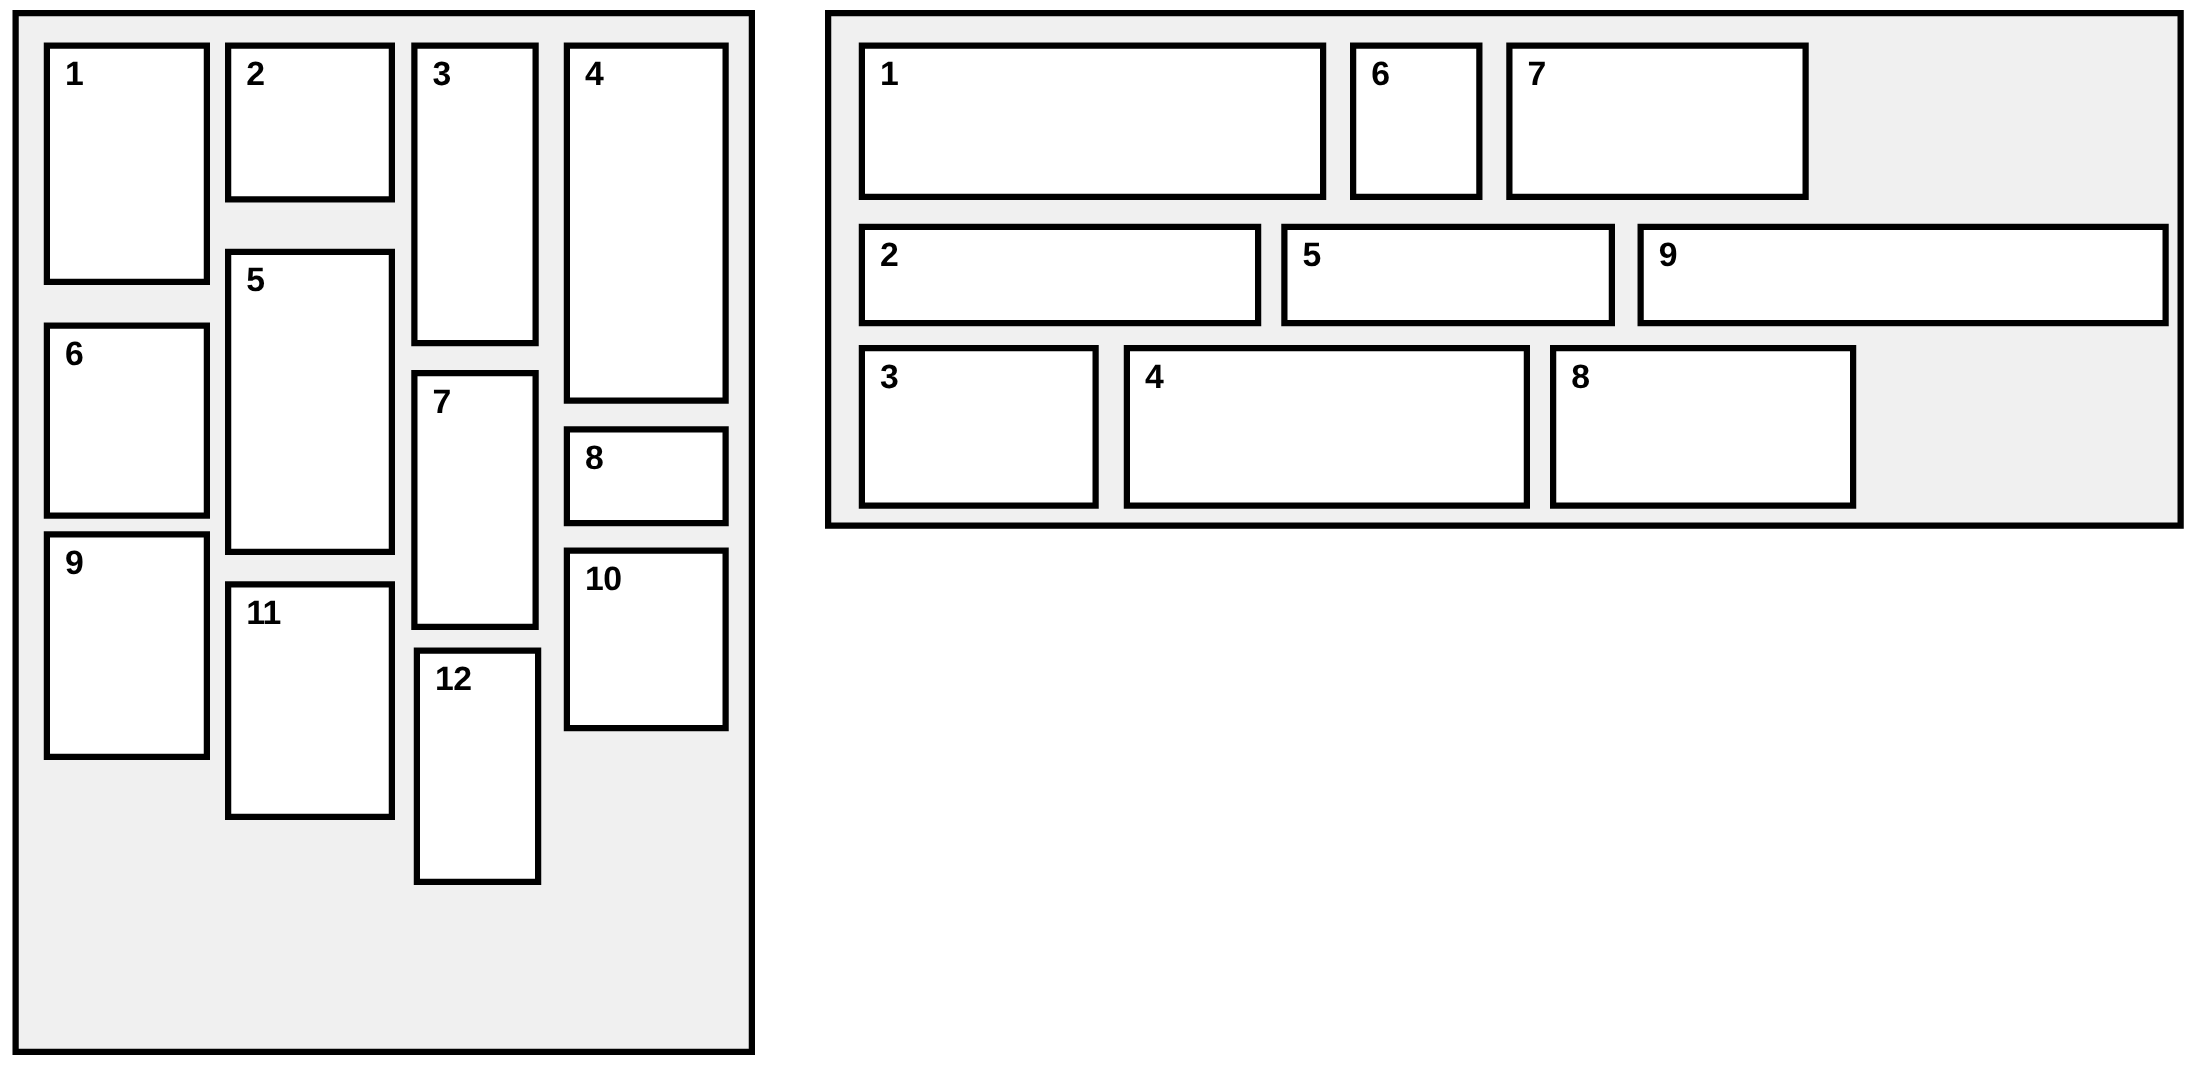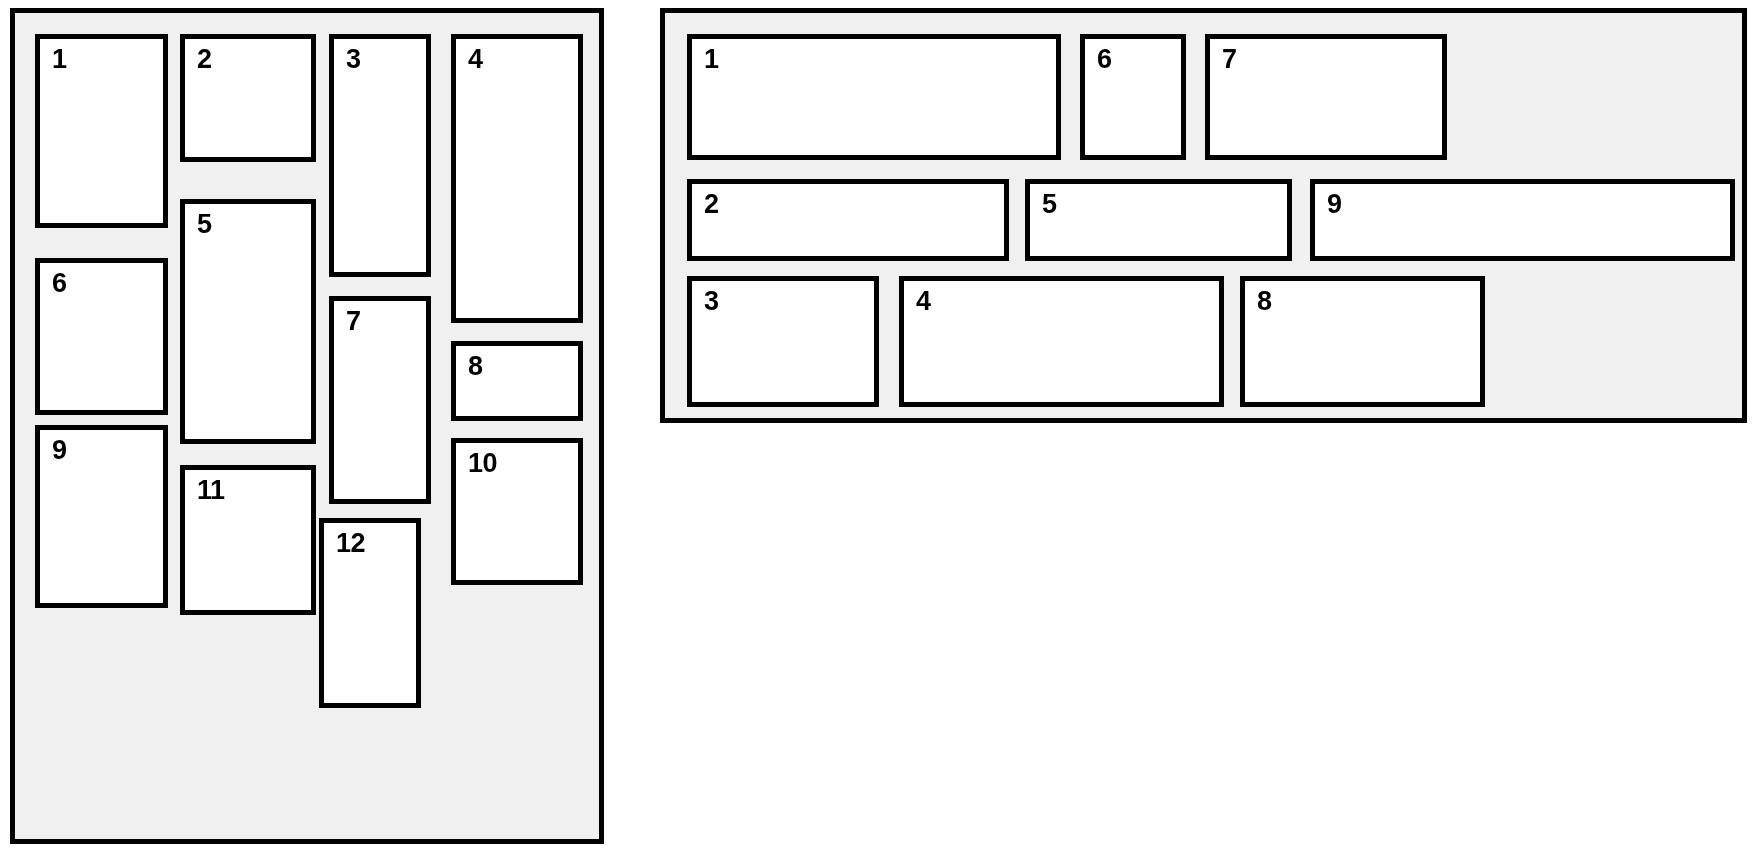--- a/index.html
+++ b/index.html
@@ -61,25 +61,25 @@
     height: 836px;
   }
 
   
   #lbox-1  { left: 20px;  top: 21px;  width: 133px; height: 194px; }
   #lbox-6  { left: 20px;  top: 245px; width: 133px; height: 157px; }
   #lbox-9  { left: 20px;  top: 412px; width: 133px; height: 183px; }
   
   #lbox-2  { left: 165px; top: 21px;  width: 136px; height: 128px; }
   #lbox-5  { left: 165px; top: 186px; width: 136px; height: 245px; }
-  #lbox-11 { left: 165px; top: 452px; width: 136px; height: 150px; }
+  #lbox-11 { left: 165px; top: 452px; width: 136px; height: 191px; }
   
   #lbox-3  { left: 314px; top: 21px;  width: 102px; height: 243px; }
   #lbox-7  { left: 314px; top: 283px; width: 102px; height: 208px; }
-  #lbox-12 { left: 304px; top: 505px; width: 102px; height: 190px; text-align: right; }
+  #lbox-12 { left: 316px; top: 505px; width: 102px; height: 190px; text-align: right; }
   
   #lbox-4  { left: 436px; top: 21px;  width: 132px; height: 289px; }
   #lbox-8  { left: 436px; top: 328px; width: 132px; height: 80px;  }
   #lbox-10 { left: 436px; top: 425px; width: 132px; height: 147px; }
 
   
   #panel-right {
     left: 660px;
     top: 8px;
     width: 1087px;

